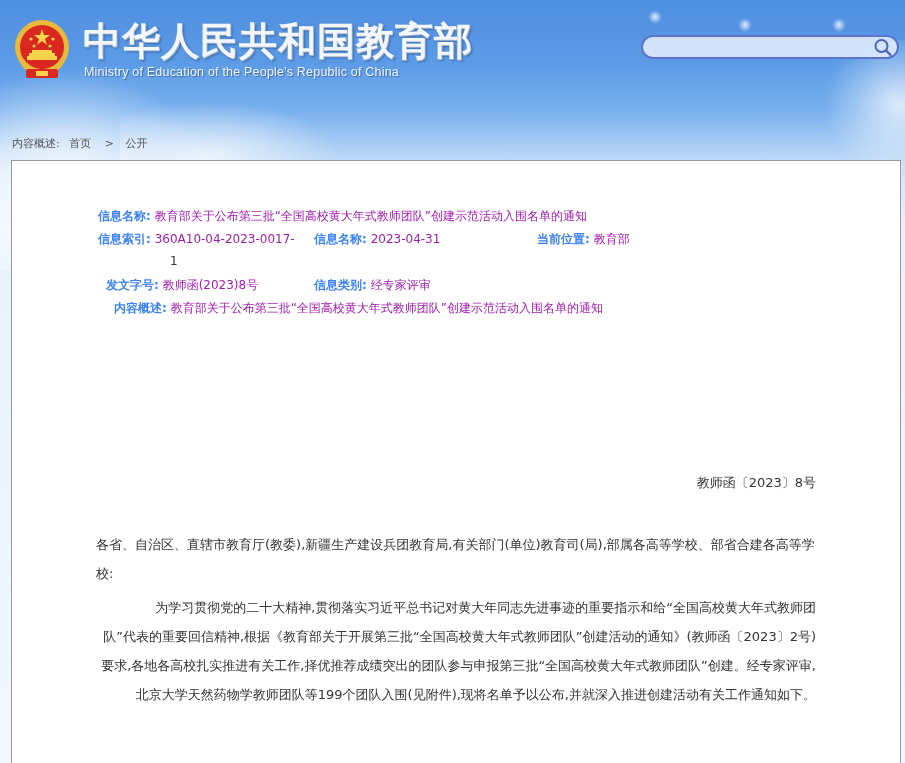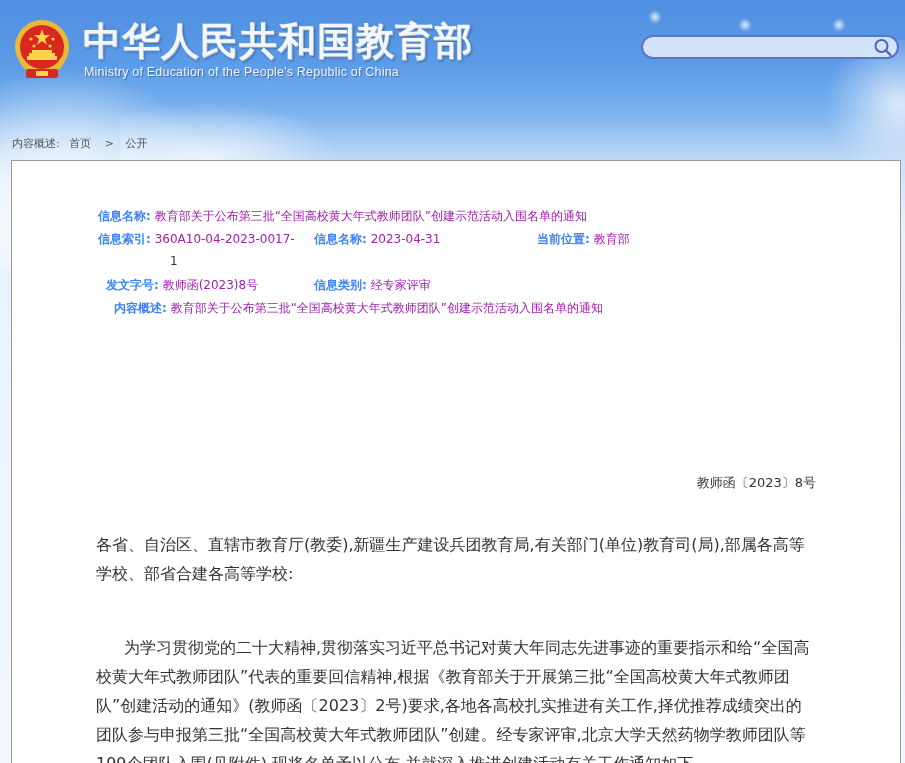--- a/index.html
+++ b/index.html
@@ -68,23 +68,23 @@
   .meta { position:absolute; left:86px; top:47px; width:570px; font-size:12px; color:#333; }
   .meta .row { position:absolute; white-space:nowrap; }
   .meta .lbl { font-weight:bold; color:#3b82f6; }
   .meta .val { color:#a21caf; }
 
   .doc-title {
     position:absolute; left:230px; top:214px; width:430px;
     text-align:center; font-size:16.5px; font-weight:bold; color:#333; line-height:27px;
   }
   .doc-no { position:absolute; right:84px; top:303px; font-size:13px; color:#333;margin-top:10px; }
-  .body-text { position:absolute; left:84px; width:720px; font-size:16px; color:#333; line-height:29px; }
+  .body-text { position:absolute; left:84px; width:720px; font-size:13px; color:#333; line-height:29px; }
   .p1 { top:369px; }
-  .p2 { top:472px; text-indent:28px; }
+  .p2 { top:432px; text-indent:28px;text-align:right; }
 </style>
 </head>
 <body>
 
 <div class="clouds"></div>
 <div class="clouds2"></div>
 <div class="dandelion"></div>
 <div class="seed" style="left:738px;top:18px;"></div>
 <div class="seed" style="left:832px;top:18px;"></div>
 <div class="seed" style="left:648px;top:10px;"></div>

